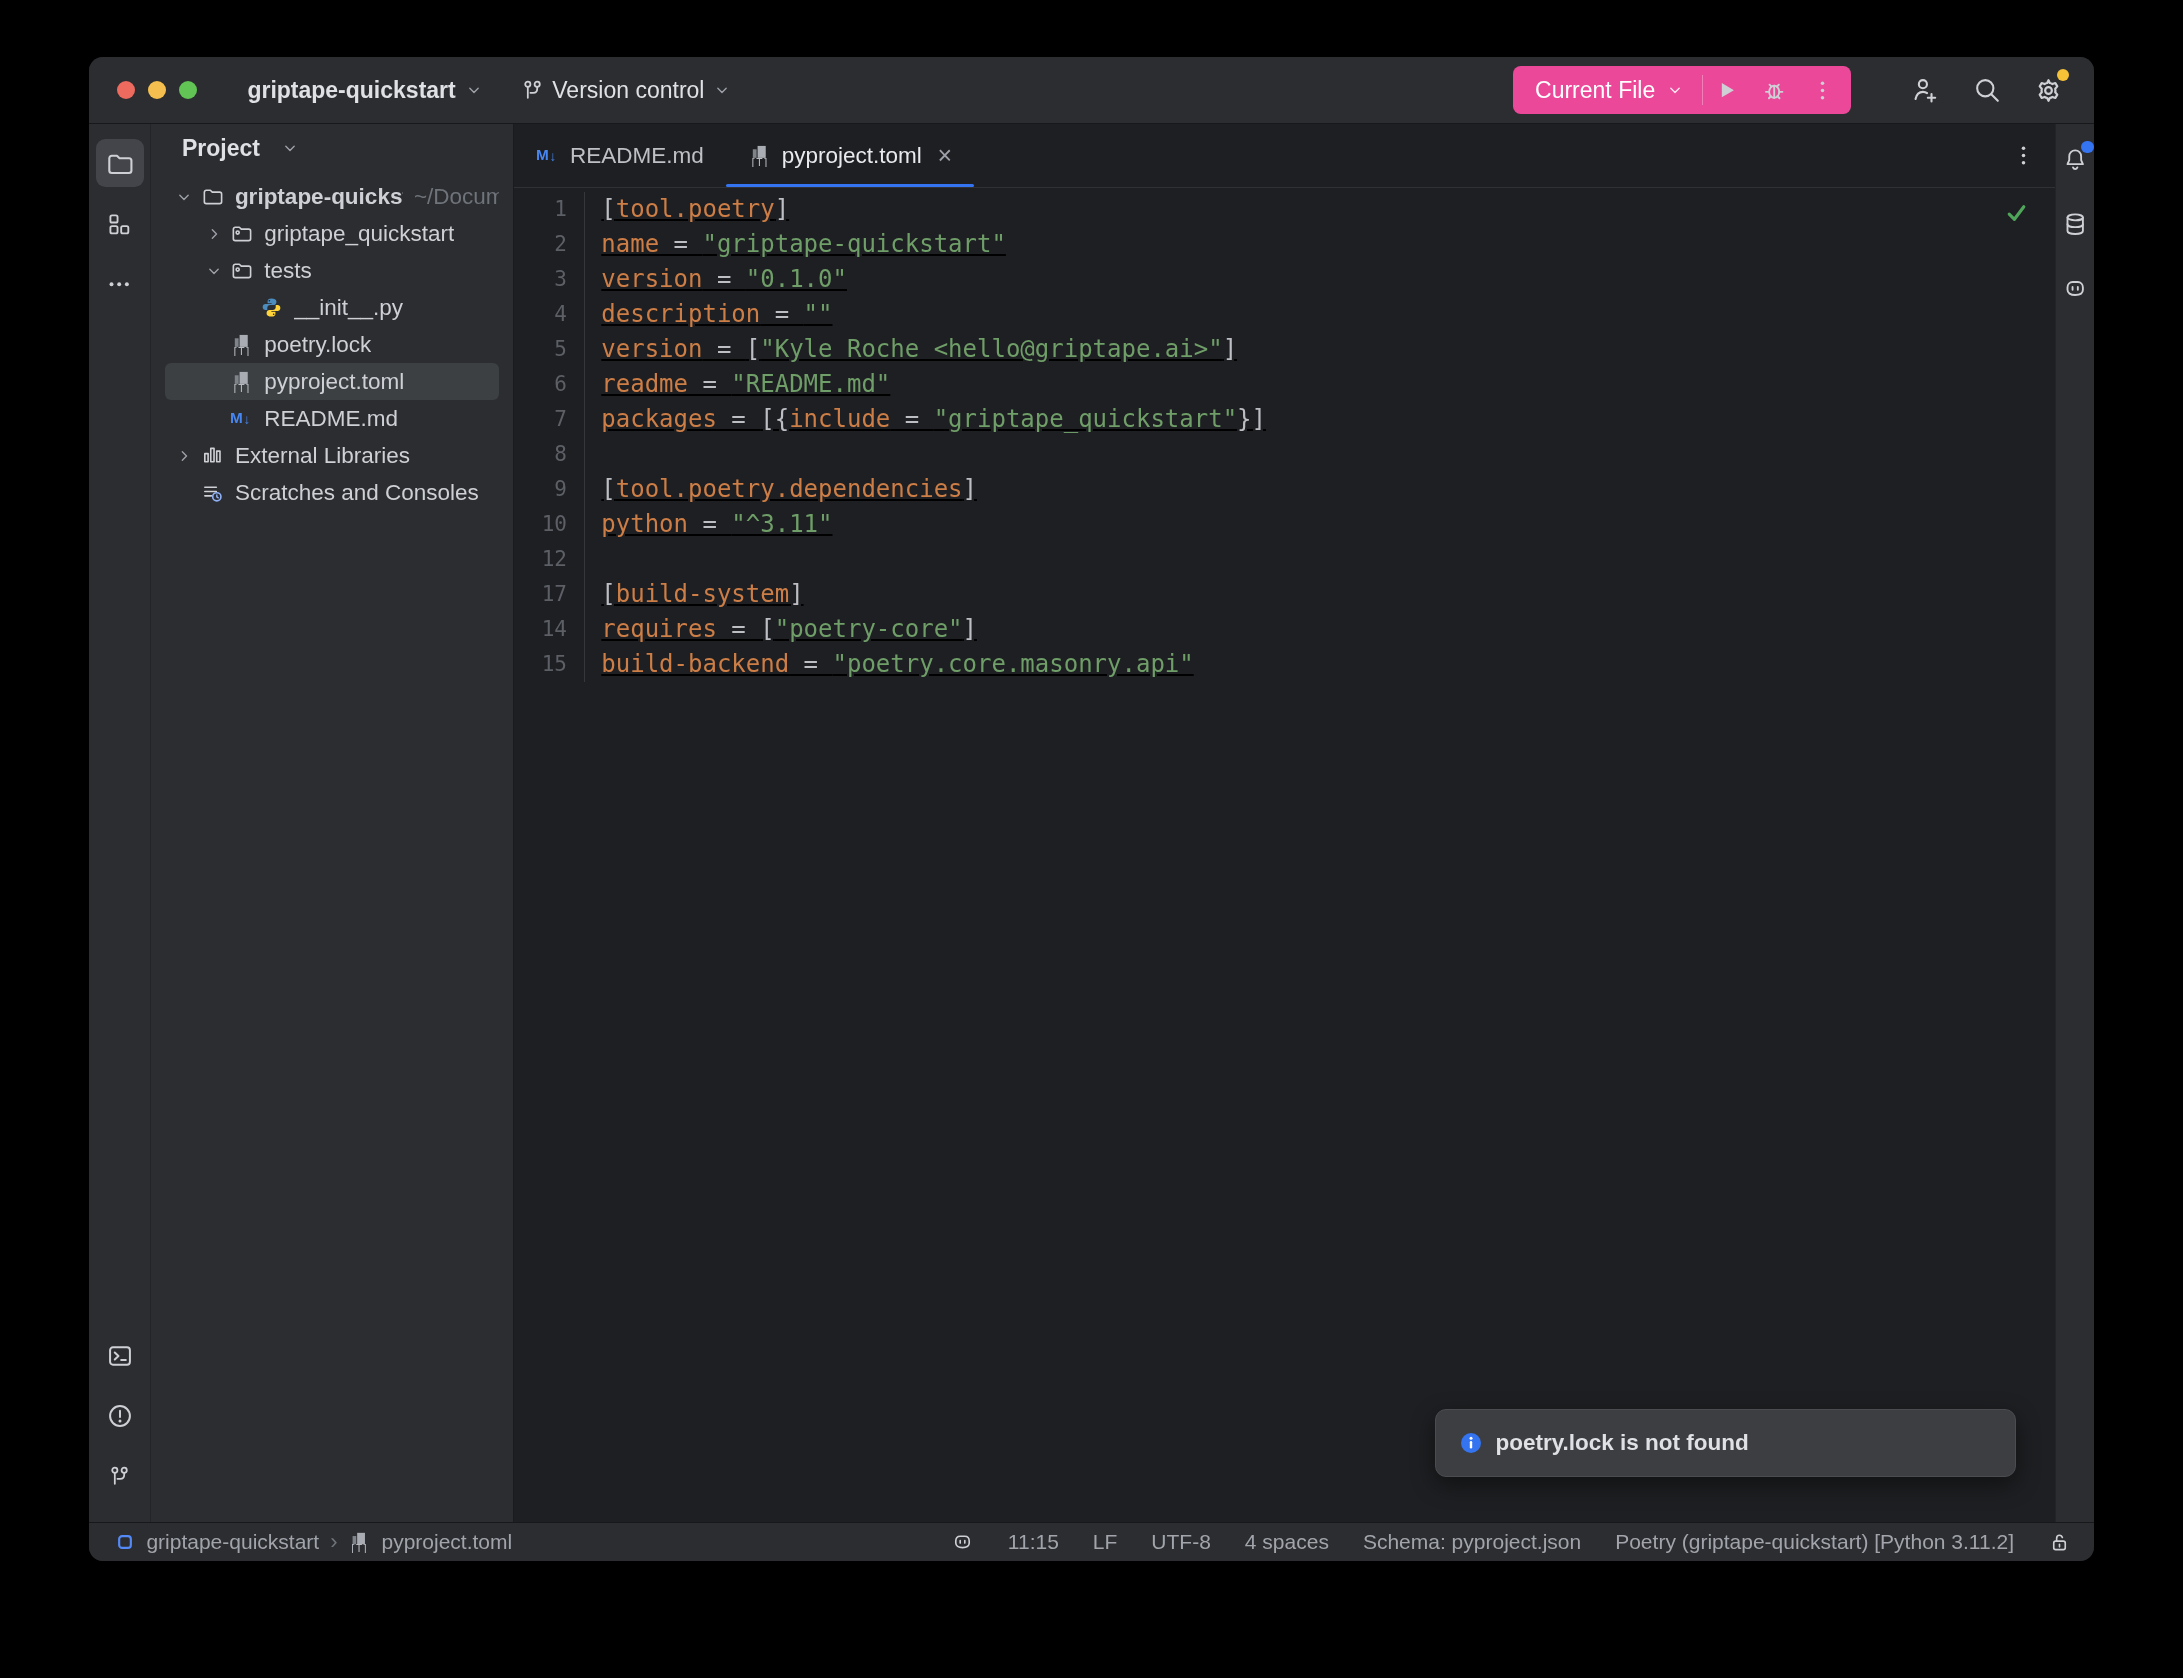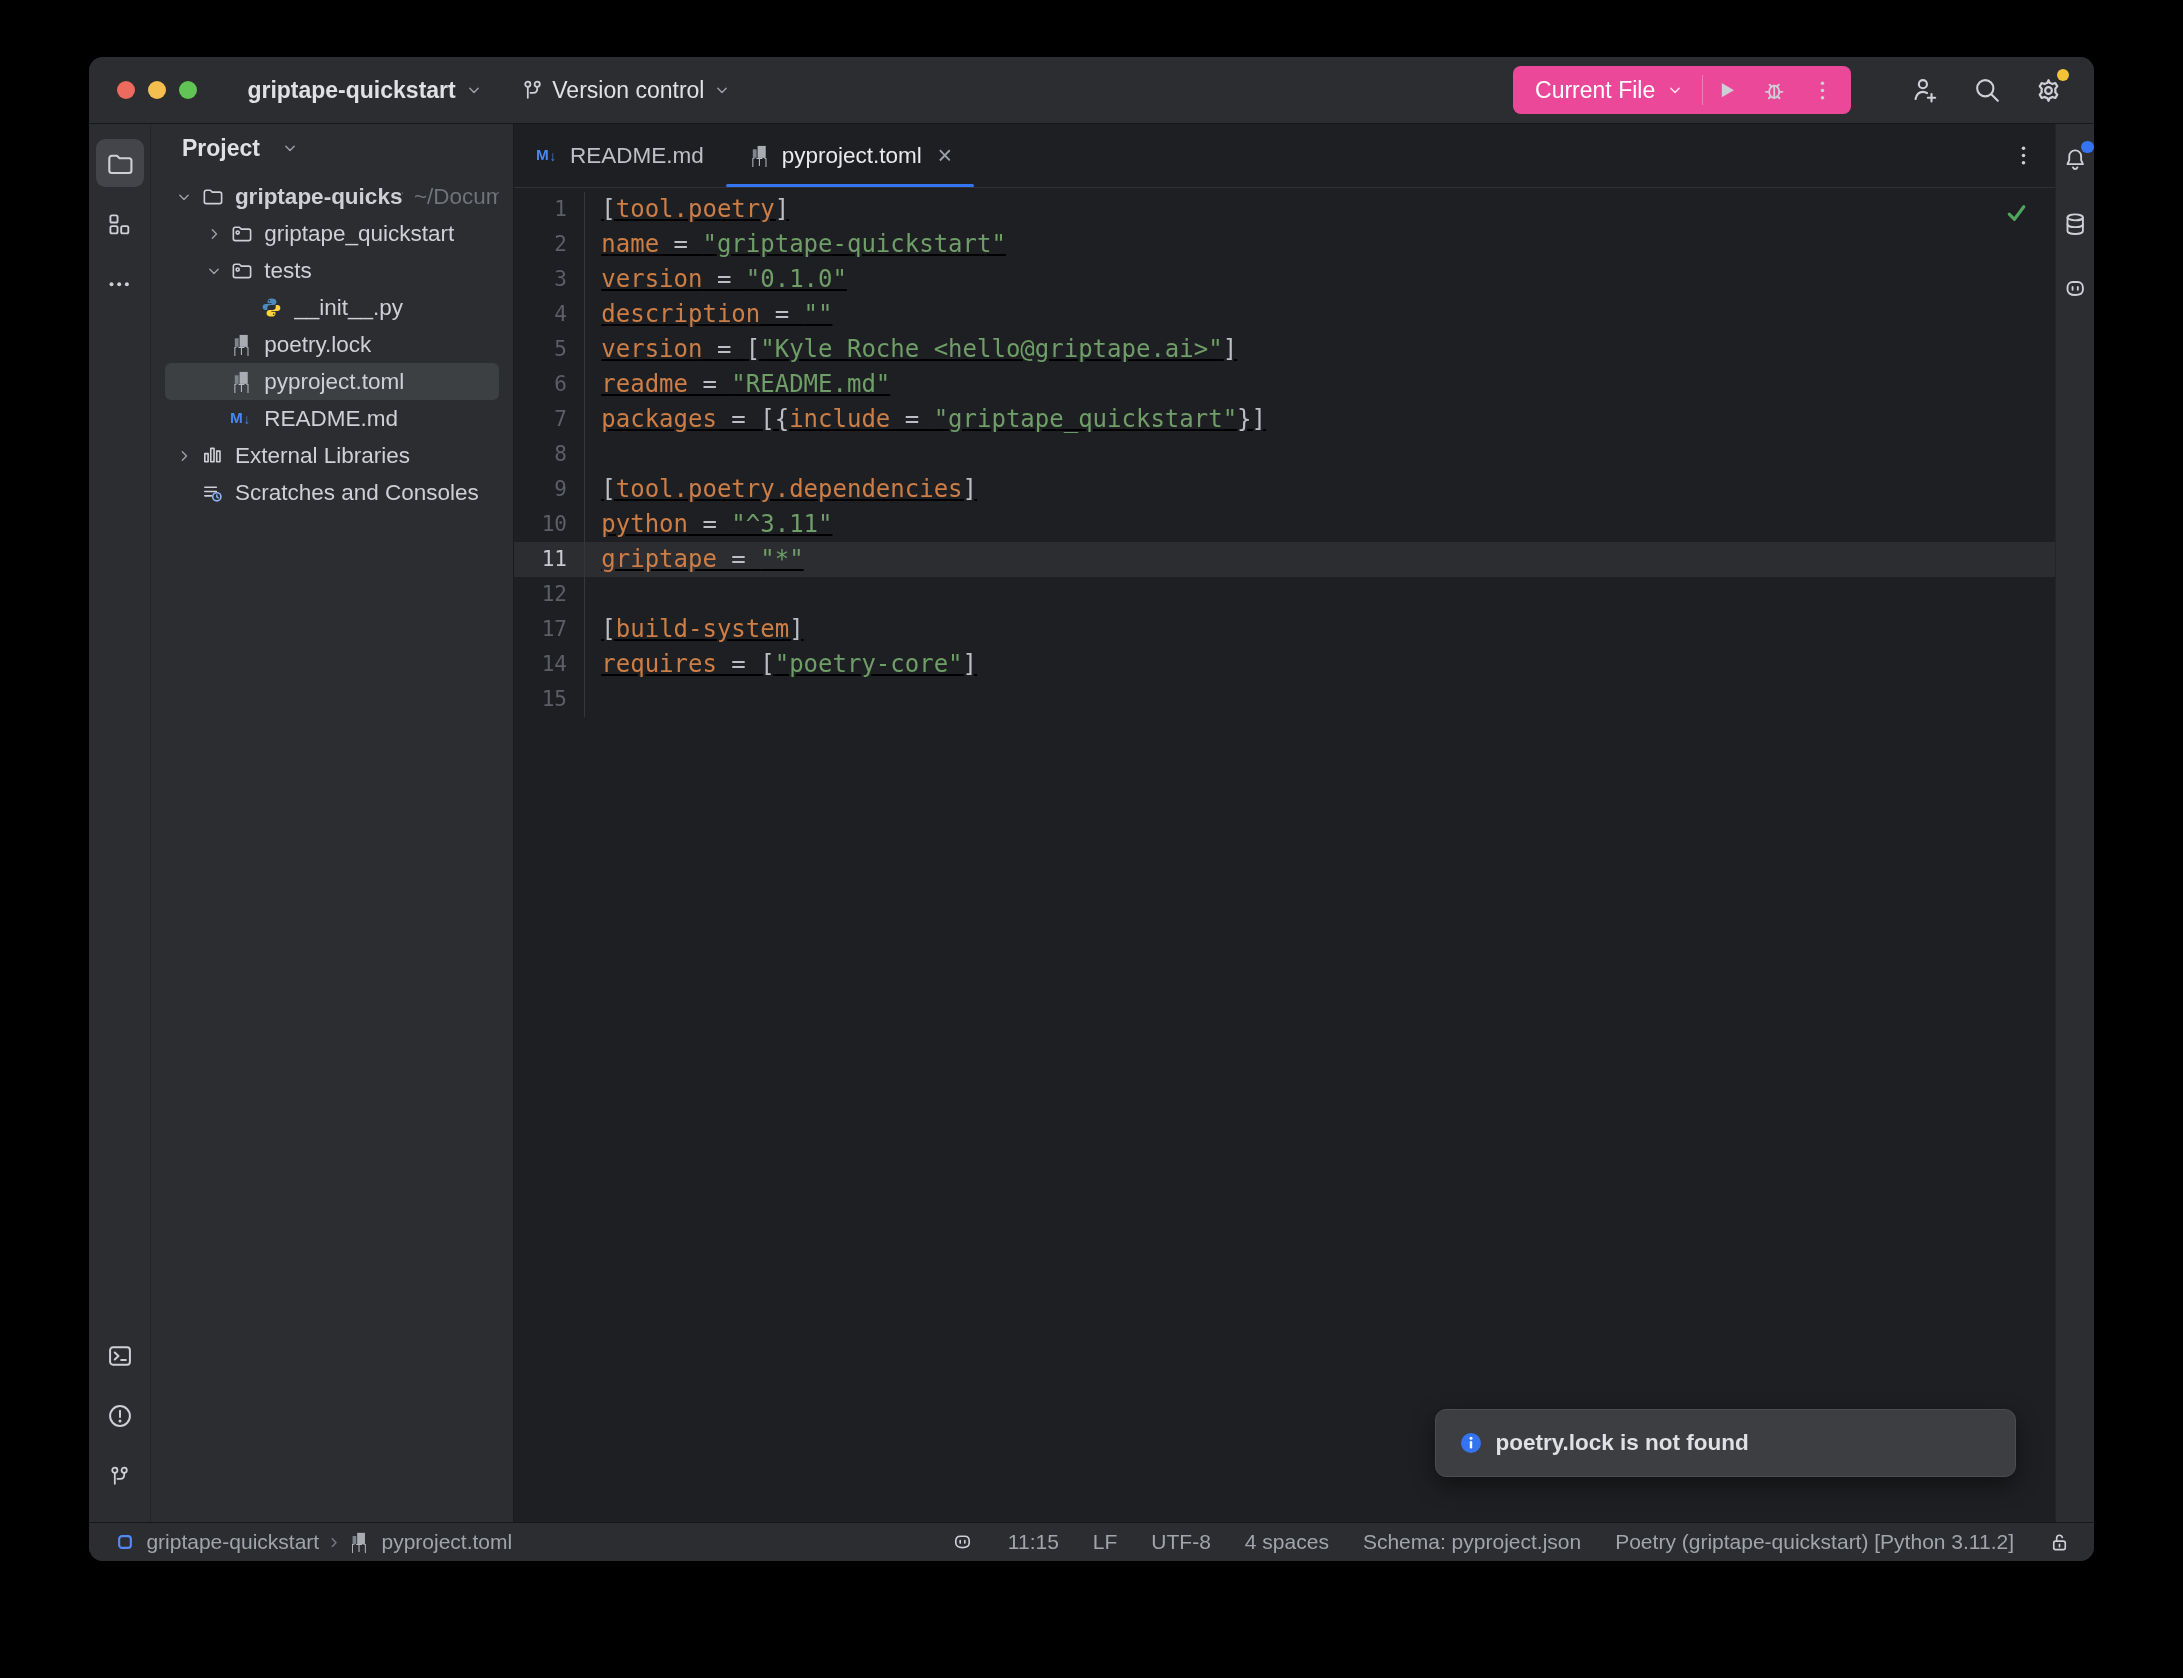--- a/index.html
+++ b/index.html
@@ -462,38 +462,35 @@
             <span class="code-text"></span>
           </div>
           <div class="code-line">
             <span class="gutter">9</span>
             <span class="code-text"><span class="tk-p">[</span><span class="tk-k">tool.poetry.dependencies</span><span class="tk-p">]</span></span>
           </div>
           <div class="code-line">
             <span class="gutter">10</span>
             <span class="code-text"><span class="tk-k">python</span><span class="tk-p"> = </span><span class="tk-s">"^3.11"</span></span>
           </div>
-          <div class="code-line current">
-            <span class="gutter">11</span>
-            <span class="code-text"><span class="tk-k">griptape</span><span class="tk-p"> = </span><span class="tk-s">"*"</span></span>
-          </div>
           <div class="code-line">
             <span class="gutter">12</span>
             <span class="code-text"></span>
           </div>
           <div class="code-line">
             <span class="gutter">17</span>
             <span class="code-text"><span class="tk-p">[</span><span class="tk-k">build-system</span><span class="tk-p">]</span></span>
           </div>
           <div class="code-line">
             <span class="gutter">14</span>
             <span class="code-text"><span class="tk-k">requires</span><span class="tk-p"> = </span><span class="tk-p">[</span><span class="tk-s">"poetry-core"</span><span class="tk-p">]</span></span>
           </div>
           <div class="code-line">
             <span class="gutter">15</span>
+            <span class="code-text"><span class="tk-k">build-backend</span><span class="tk-p"> = </span><span class="tk-s">"poetry.core.masonry.api"</span></span>
           </div>
         </div>
 
       <div class="notification">
         <div class="notif-head">
           <span class="icon">
               <svg width="24" height="24" viewBox="0 0 24 24">
                 <circle cx="12" cy="12" r="10" fill="#3574f0"></circle>
                 <circle cx="12" cy="7.2" r="1.5" fill="#fff"></circle>
                 <rect x="10.8" y="10" width="2.4" height="7.5" rx="1.2" fill="#fff"></rect>

